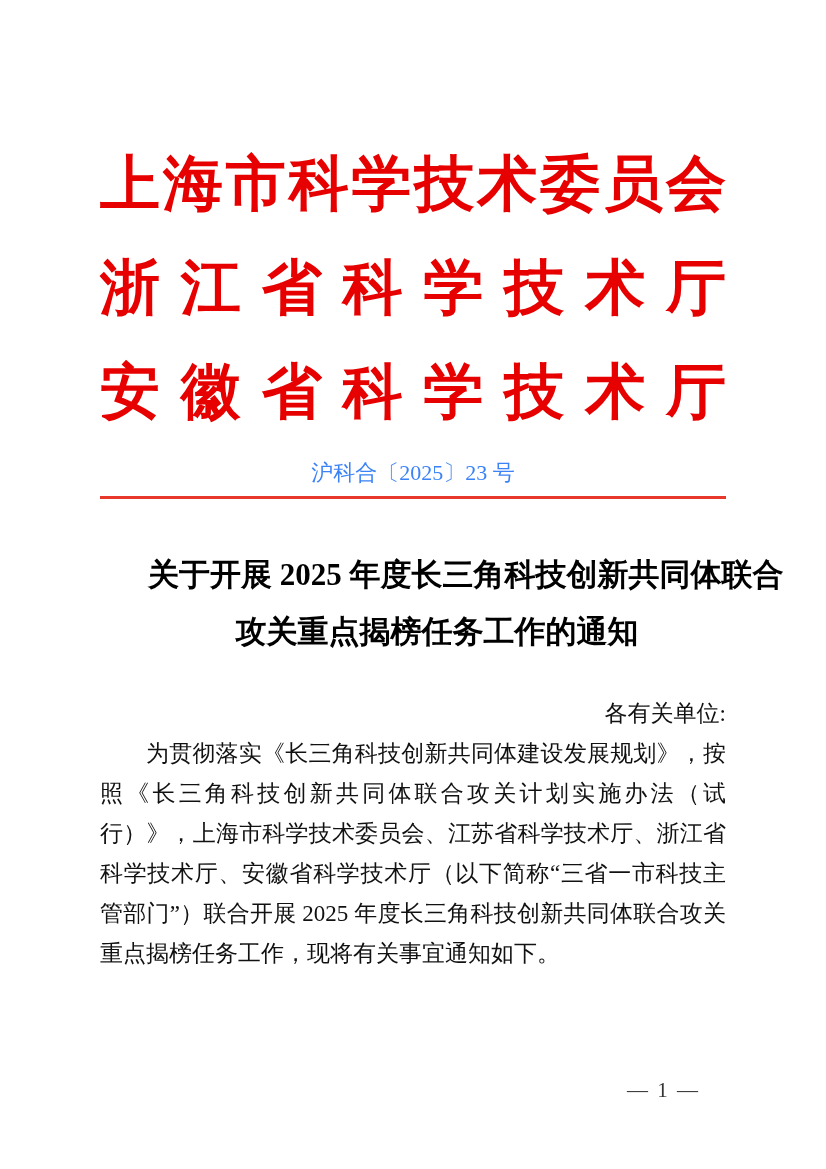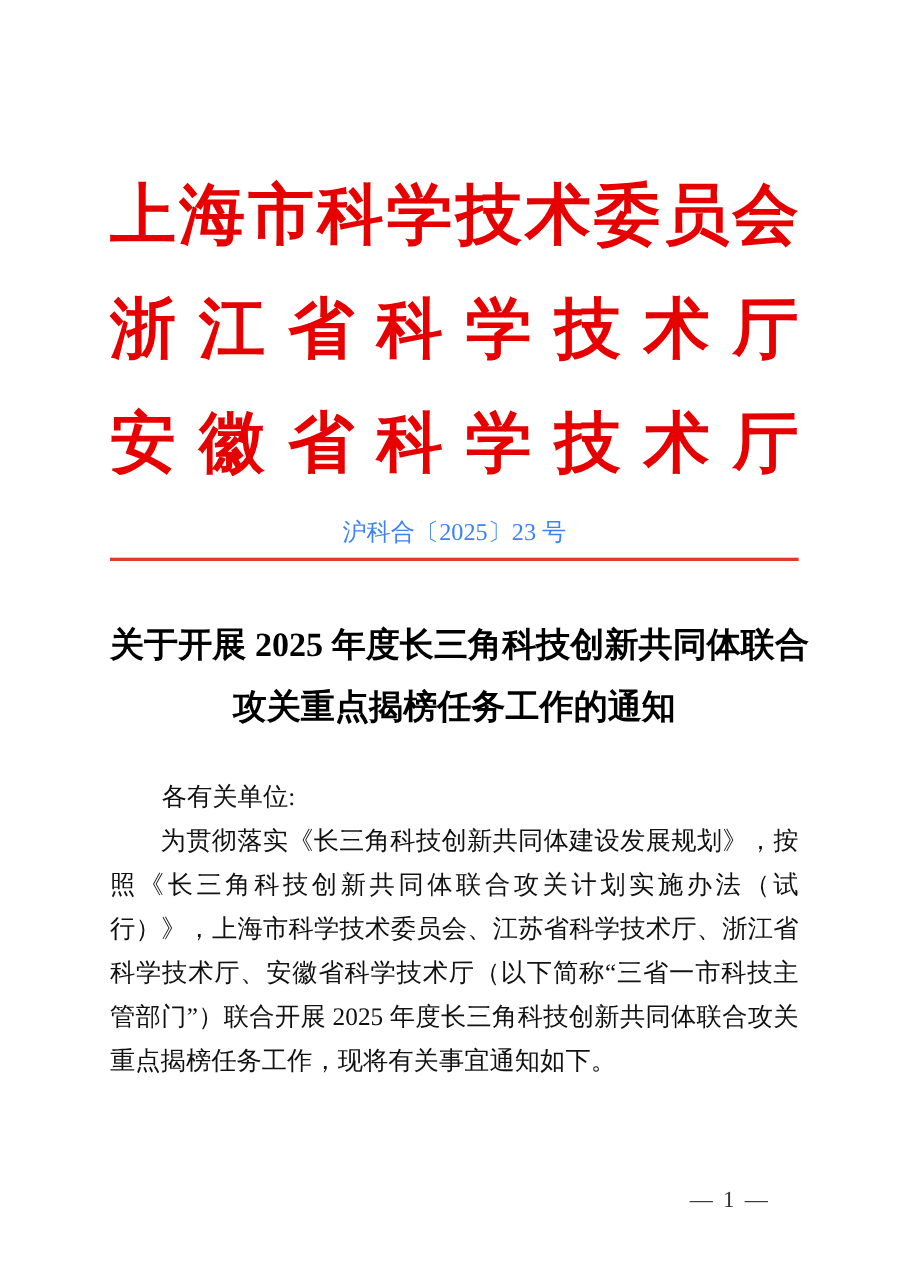--- a/index.html
+++ b/index.html
@@ -9,21 +9,21 @@
     width: 826px;
     height: 1169px;
     position: relative;
     overflow: hidden;
   }
   .page {
     position: relative;
     width: 826px;
     height: 1169px;
     background: #ffffff;
-    padding: 15px 100px;
+    padding: 4px 100px;
   }
   
   .red-head { padding-top: 128px; }
   .org-line {
     color: #e60000;
     font-size: 60px;
     line-height: 104px;
     font-weight: 900;
     text-align: justify;
     text-align-last: justify;
@@ -42,39 +42,38 @@
   }
   
   .red-rule {
     margin-top: 8px;
     height: 3px;
     width: 100%;
     background: #e8372b;
     border: none;
   }
   
-  .title-block { margin-top: 47px; }
+  .title-block { margin-top: 47px; margin-left: 48px; }
   .title-line {
     font-size: 31px;
     line-height: 57px;
     font-weight: bold;
     text-align: center;
     color: #000000;
     white-space: nowrap;
   }
   
   .body-block {
     margin-top: 34px;
     font-size: 23px;
     line-height: 40px;
     color: #111111;
   }
   .salutation {
-    text-align: left;
-    margin-left: 47px;
+    text-align: right;
   }
   .paragraph {
     text-align: justify;
     text-justify: inter-ideograph;
     text-indent: 2em;
   }
   
   .page-number {
     position: absolute;
     bottom: 66px;

